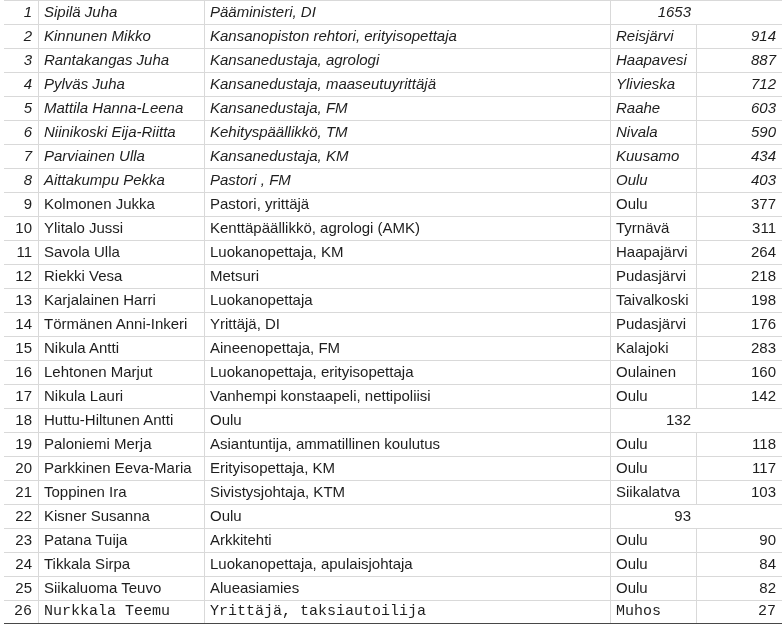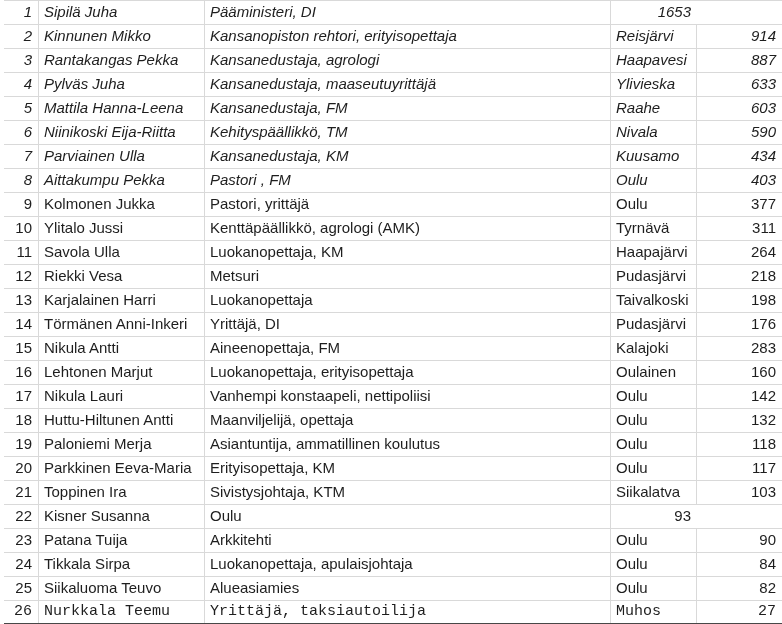--- a/index.html
+++ b/index.html
@@ -72,31 +72,31 @@
       </div>
       <div class="row em">
         <div class="cell c-num">2</div>
         <div class="cell c-name">Kinnunen Mikko</div>
         <div class="cell c-occupation">Kansanopiston rehtori, erityisopettaja</div>
         <div class="cell c-town">Reisjärvi</div>
         <div class="cell c-votes">914</div>
       </div>
       <div class="row em">
         <div class="cell c-num">3</div>
-        <div class="cell c-name">Rantakangas Pekka</div>
+        <div class="cell c-name">Rantakangas Juha</div>
         <div class="cell c-occupation">Kansanedustaja, agrologi</div>
         <div class="cell c-town">Haapavesi</div>
         <div class="cell c-votes">887</div>
       </div>
       <div class="row em">
         <div class="cell c-num">4</div>
         <div class="cell c-name">Pylväs Juha</div>
         <div class="cell c-occupation">Kansanedustaja, maaseutuyrittäjä</div>
         <div class="cell c-town">Ylivieska</div>
-        <div class="cell c-votes">633</div>
+        <div class="cell c-votes">712</div>
       </div>
       <div class="row em">
         <div class="cell c-num">5</div>
         <div class="cell c-name">Mattila Hanna-Leena</div>
         <div class="cell c-occupation">Kansanedustaja, FM</div>
         <div class="cell c-town">Raahe</div>
         <div class="cell c-votes">603</div>
       </div>
       <div class="row em">
         <div class="cell c-num">6</div>
@@ -178,21 +178,20 @@
       <div class="row">
         <div class="cell c-num">17</div>
         <div class="cell c-name">Nikula Lauri</div>
         <div class="cell c-occupation">Vanhempi konstaapeli, nettipoliisi</div>
         <div class="cell c-town">Oulu</div>
         <div class="cell c-votes">142</div>
       </div>
       <div class="row">
         <div class="cell c-num">18</div>
         <div class="cell c-name">Huttu-Hiltunen Antti</div>
-        <div class="cell c-occupation">Maanviljelijä, opettaja</div>
         <div class="cell c-town">Oulu</div>
         <div class="cell c-votes">132</div>
       </div>
       <div class="row">
         <div class="cell c-num">19</div>
         <div class="cell c-name">Paloniemi Merja</div>
         <div class="cell c-occupation">Asiantuntija, ammatillinen koulutus</div>
         <div class="cell c-town">Oulu</div>
         <div class="cell c-votes">118</div>
       </div>

